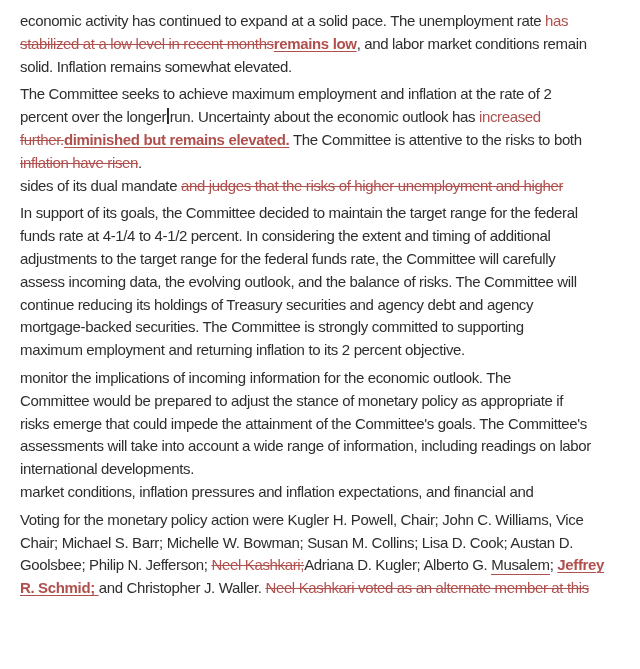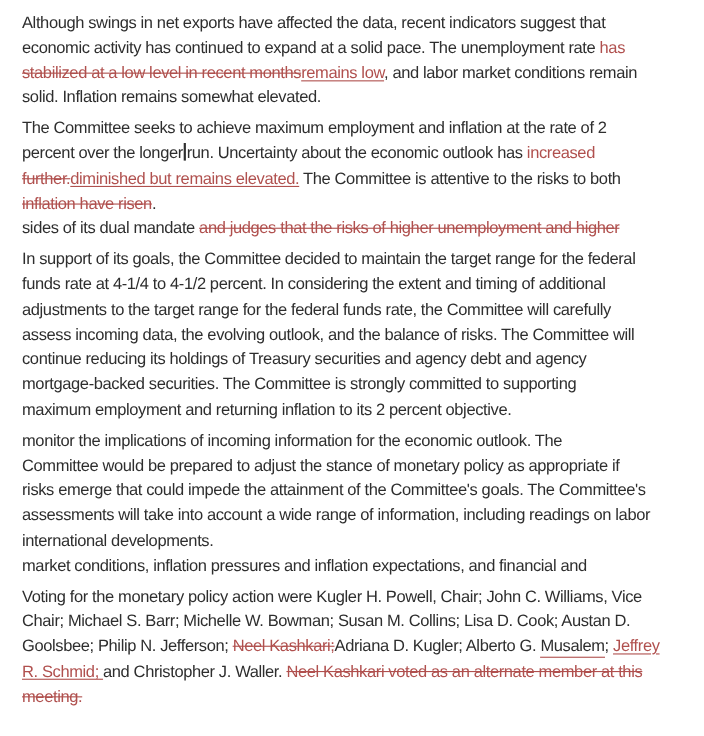--- a/index.html
+++ b/index.html
@@ -34,20 +34,21 @@
     text-decoration-color: var(--revision-red);
     text-decoration-thickness: 1.4px;
     margin-top: 20px;
   }
   .run-i {
     color: var(--revision-red);
     text-decoration: underline;
     text-decoration-color: var(--revision-red);
     text-decoration-thickness: 1.4px;
     text-underline-offset: 2px;
+    font-weight: bold;
   }
   .run-r { color: var(--revision-red); }
   .run-u {
     color: var(--text-color);
     border-bottom: 1.5px solid var(--revision-red);
     padding-bottom: 0.5px;
   }
   .caret {
     display: inline-block;
     width: 1.5px;
@@ -55,21 +56,20 @@
     background: var(--text-color);
     vertical-align: -2px;
     margin: 0 1px 0 1px;
   }
 </style>
 </head>
 <body>
 
 <div class="document-body">
     <p class="para">
-      <span class="line"><span class="run-n">Although swings in net exports have affected the data, recent indicators suggest that</span></span>
       <span class="line"><span class="run-n">economic activity has continued to expand at a solid pace. The unemployment rate </span><span class="run-r">has</span></span>
       <span class="line"><span class="run-d">stabilized at a low level in recent months</span><span class="run-i">remains low</span><span class="run-n">, and labor market conditions remain</span></span>
       <span class="line"><span class="run-n">solid. Inflation remains somewhat elevated.</span></span>
     </p>
     <p class="para">
       <span class="line"><span class="run-n">The Committee seeks to achieve maximum employment and inflation at the rate of 2</span></span>
       <span class="line"><span class="run-n">percent over the longer</span><span class="caret"></span><span class="run-n">run. Uncertainty about the economic outlook has </span><span class="run-r">increased</span></span>
       <span class="line"><span class="run-d">further.</span><span class="run-i">diminished but remains elevated.</span><span class="run-n"> The Committee is attentive to the risks to both</span></span>
       <span class="line"><span class="run-d">inflation have risen</span><span class="run-n">.</span></span>
       <span class="line"><span class="run-n">sides of its dual mandate </span><span class="run-d">and judges that the risks of higher unemployment and higher</span></span>
@@ -89,15 +89,14 @@
       <span class="line"><span class="run-n">risks emerge that could impede the attainment of the Committee's goals. The Committee's</span></span>
       <span class="line"><span class="run-n">assessments will take into account a wide range of information, including readings on labor</span></span>
       <span class="line"><span class="run-n">international developments.</span></span>
       <span class="line"><span class="run-n">market conditions, inflation pressures and inflation expectations, and financial and</span></span>
     </p>
     <p class="para">
       <span class="line"><span class="run-n">Voting for the monetary policy action were Kugler H. Powell, Chair; John C. Williams, Vice</span></span>
       <span class="line"><span class="run-n">Chair; Michael S. Barr; Michelle W. Bowman; Susan M. Collins; Lisa D. Cook; Austan D.</span></span>
       <span class="line"><span class="run-n">Goolsbee; Philip N. Jefferson; </span><span class="run-d">Neel Kashkari;</span><span class="run-n">Adriana D. Kugler; Alberto G. </span><span class="run-u">Musalem</span><span class="run-n">; </span><span class="run-i">Jeffrey</span></span>
       <span class="line"><span class="run-i">R. Schmid; </span><span class="run-n">and Christopher J. Waller. </span><span class="run-d">Neel Kashkari voted as an alternate member at this</span></span>
-      <span class="line"><span class="run-d">meeting.</span></span>
     </p>
   </div>
 
 </body></html>

